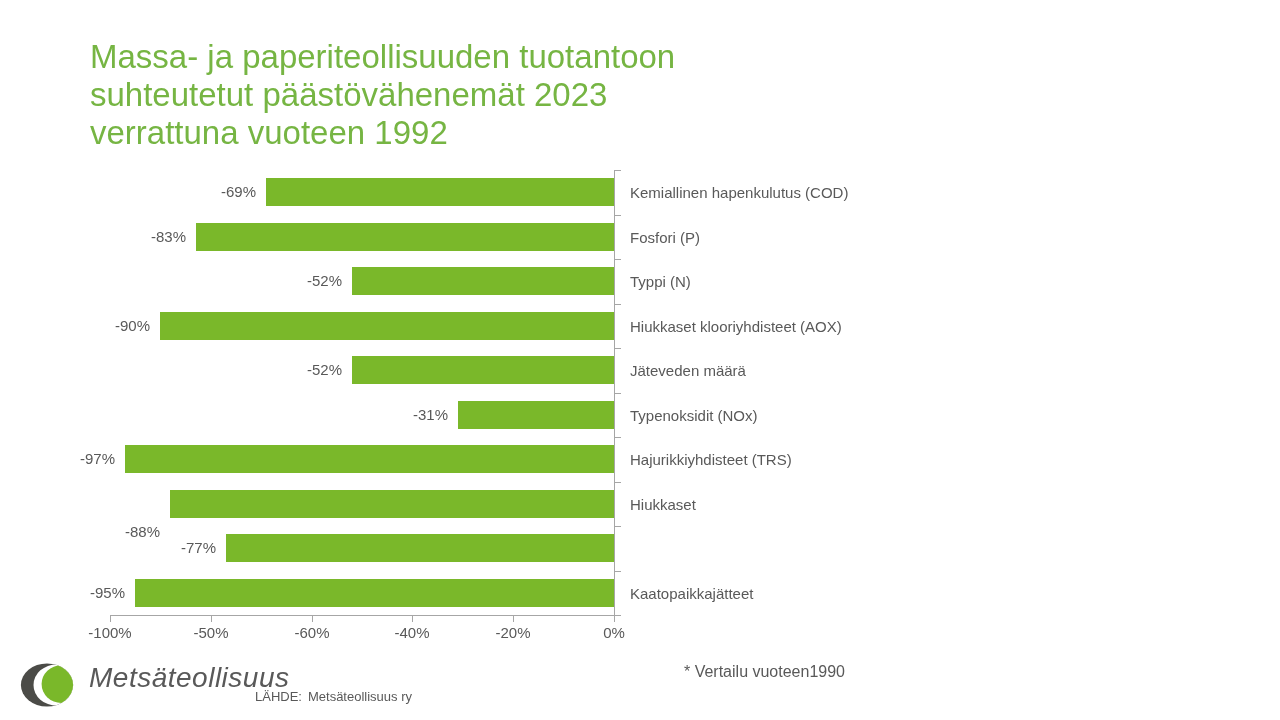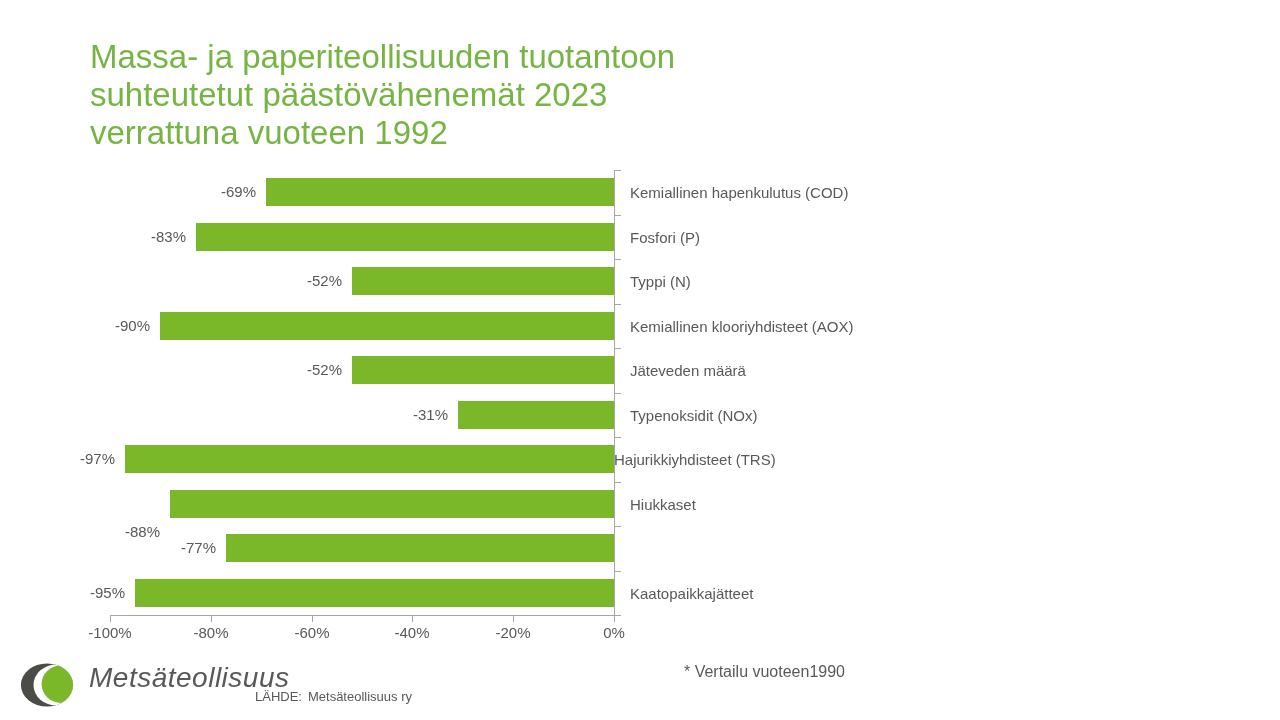--- a/index.html
+++ b/index.html
@@ -49,50 +49,50 @@
       <div class="axis-line" style="left: 615px; top: 223px; width: 6px; height: 1px;"></div>
       <div class="axis-line" style="left: 615px; top: 267px; width: 6px; height: 1px;"></div>
       <div class="axis-line" style="left: 615px; top: 312px; width: 6px; height: 1px;"></div>
       <div class="axis-line" style="left: 615px; top: 356px; width: 6px; height: 1px;"></div>
       <div class="axis-line" style="left: 615px; top: 401px; width: 6px; height: 1px;"></div>
       <div class="axis-line" style="left: 615px; top: 445px; width: 6px; height: 1px;"></div>
       <div class="axis-line" style="left: 110px; top: 445px; width: 505px; height: 1px;"></div>
       <div class="axis-line" style="left: 110px; top: 445px; width: 1px; height: 7px;"></div>
       <div class="x-label" style="left: 70px; top: 454px; width: 80px;">-100%</div>
       <div class="axis-line" style="left: 211px; top: 445px; width: 1px; height: 7px;"></div>
-      <div class="x-label" style="left: 171px; top: 454px; width: 80px;">-80%</div>
+      <div class="x-label" style="left: 171px; top: 454px; width: 80px;">-50%</div>
       <div class="axis-line" style="left: 312px; top: 445px; width: 1px; height: 7px;"></div>
       <div class="x-label" style="left: 272px; top: 454px; width: 80px;">-60%</div>
       <div class="axis-line" style="left: 412px; top: 445px; width: 1px; height: 7px;"></div>
       <div class="x-label" style="left: 372px; top: 454px; width: 80px;">-40%</div>
       <div class="axis-line" style="left: 513px; top: 445px; width: 1px; height: 7px;"></div>
       <div class="x-label" style="left: 473px; top: 454px; width: 80px;">-20%</div>
       <div class="axis-line" style="left: 614px; top: 445px; width: 1px; height: 7px;"></div>
       <div class="x-label" style="left: 574px; top: 454px; width: 80px;">0%</div>
       <div class="bar" style="left: 266px; top: 8px; width: 348px; height: 28px; background: rgb(122, 184, 42);"></div>
       <div class="val-label" style="left: 0px; top: 8px; width: 256px; height: 28px; line-height: 28px;">-69%</div>
       <div class="cat-label" style="left: 630px; top: 0px; height: 45px; line-height: 45px;">Kemiallinen hapenkulutus (COD)</div>
       <div class="bar" style="left: 196px; top: 53px; width: 418px; height: 28px; background: rgb(122, 184, 42);"></div>
       <div class="val-label" style="left: 0px; top: 53px; width: 186px; height: 28px; line-height: 28px;">-83%</div>
       <div class="cat-label" style="left: 630px; top: 45px; height: 45px; line-height: 45px;">Fosfori (P)</div>
       <div class="bar" style="left: 352px; top: 97px; width: 262px; height: 28px; background: rgb(122, 184, 42);"></div>
       <div class="val-label" style="left: 0px; top: 97px; width: 342px; height: 28px; line-height: 28px;">-52%</div>
       <div class="cat-label" style="left: 630px; top: 89px; height: 45px; line-height: 45px;">Typpi (N)</div>
       <div class="bar" style="left: 160px; top: 142px; width: 454px; height: 28px; background: rgb(122, 184, 42);"></div>
       <div class="val-label" style="left: 0px; top: 142px; width: 150px; height: 28px; line-height: 28px;">-90%</div>
-      <div class="cat-label" style="left: 630px; top: 134px; height: 45px; line-height: 45px;">Kemiallinen klooriyhdisteet (AOX)</div>
+      <div class="cat-label" style="left: 630px; top: 134px; height: 45px; line-height: 45px;">Hiukkaset klooriyhdisteet (AOX)</div>
       <div class="bar" style="left: 352px; top: 186px; width: 262px; height: 28px; background: rgb(122, 184, 42);"></div>
       <div class="val-label" style="left: 0px; top: 186px; width: 342px; height: 28px; line-height: 28px;">-52%</div>
       <div class="cat-label" style="left: 630px; top: 178px; height: 45px; line-height: 45px;">Jäteveden määrä</div>
       <div class="bar" style="left: 458px; top: 231px; width: 156px; height: 28px; background: rgb(122, 184, 42);"></div>
       <div class="val-label" style="left: 0px; top: 231px; width: 448px; height: 28px; line-height: 28px;">-31%</div>
       <div class="cat-label" style="left: 630px; top: 223px; height: 45px; line-height: 45px;">Typenoksidit (NOx)</div>
       <div class="bar" style="left: 125px; top: 275px; width: 489px; height: 28px; background: rgb(122, 184, 42);"></div>
       <div class="val-label" style="left: 0px; top: 275px; width: 115px; height: 28px; line-height: 28px;">-97%</div>
-      <div class="cat-label" style="left: 614px; top: 267px; height: 45px; line-height: 45px;">Hajurikkiyhdisteet (TRS)</div>
+      <div class="cat-label" style="left: 630px; top: 267px; height: 45px; line-height: 45px;">Hajurikkiyhdisteet (TRS)</div>
       <div class="bar" style="left: 170px; top: 320px; width: 444px; height: 28px; background: rgb(122, 184, 42);"></div>
       <div class="val-label" style="left: 0px; top: 320px; width: 160px; height: 28px; line-height: 28px; margin-top: 28px;">-88%</div>
       <div class="cat-label" style="left: 630px; top: 312px; height: 45px; line-height: 45px;">Hiukkaset</div>
       <div class="bar" style="left: 226px; top: 364px; width: 388px; height: 28px; background: rgb(122, 184, 42);"></div>
       <div class="val-label" style="left: 0px; top: 364px; width: 216px; height: 28px; line-height: 28px;">-77%</div>
       <div class="bar" style="left: 135px; top: 409px; width: 479px; height: 28px; background: rgb(122, 184, 42);"></div>
       <div class="val-label" style="left: 0px; top: 409px; width: 125px; height: 28px; line-height: 28px;">-95%</div>
       <div class="cat-label" style="left: 630px; top: 401px; height: 45px; line-height: 45px;">Kaatopaikkajätteet</div>
     </div>
 

